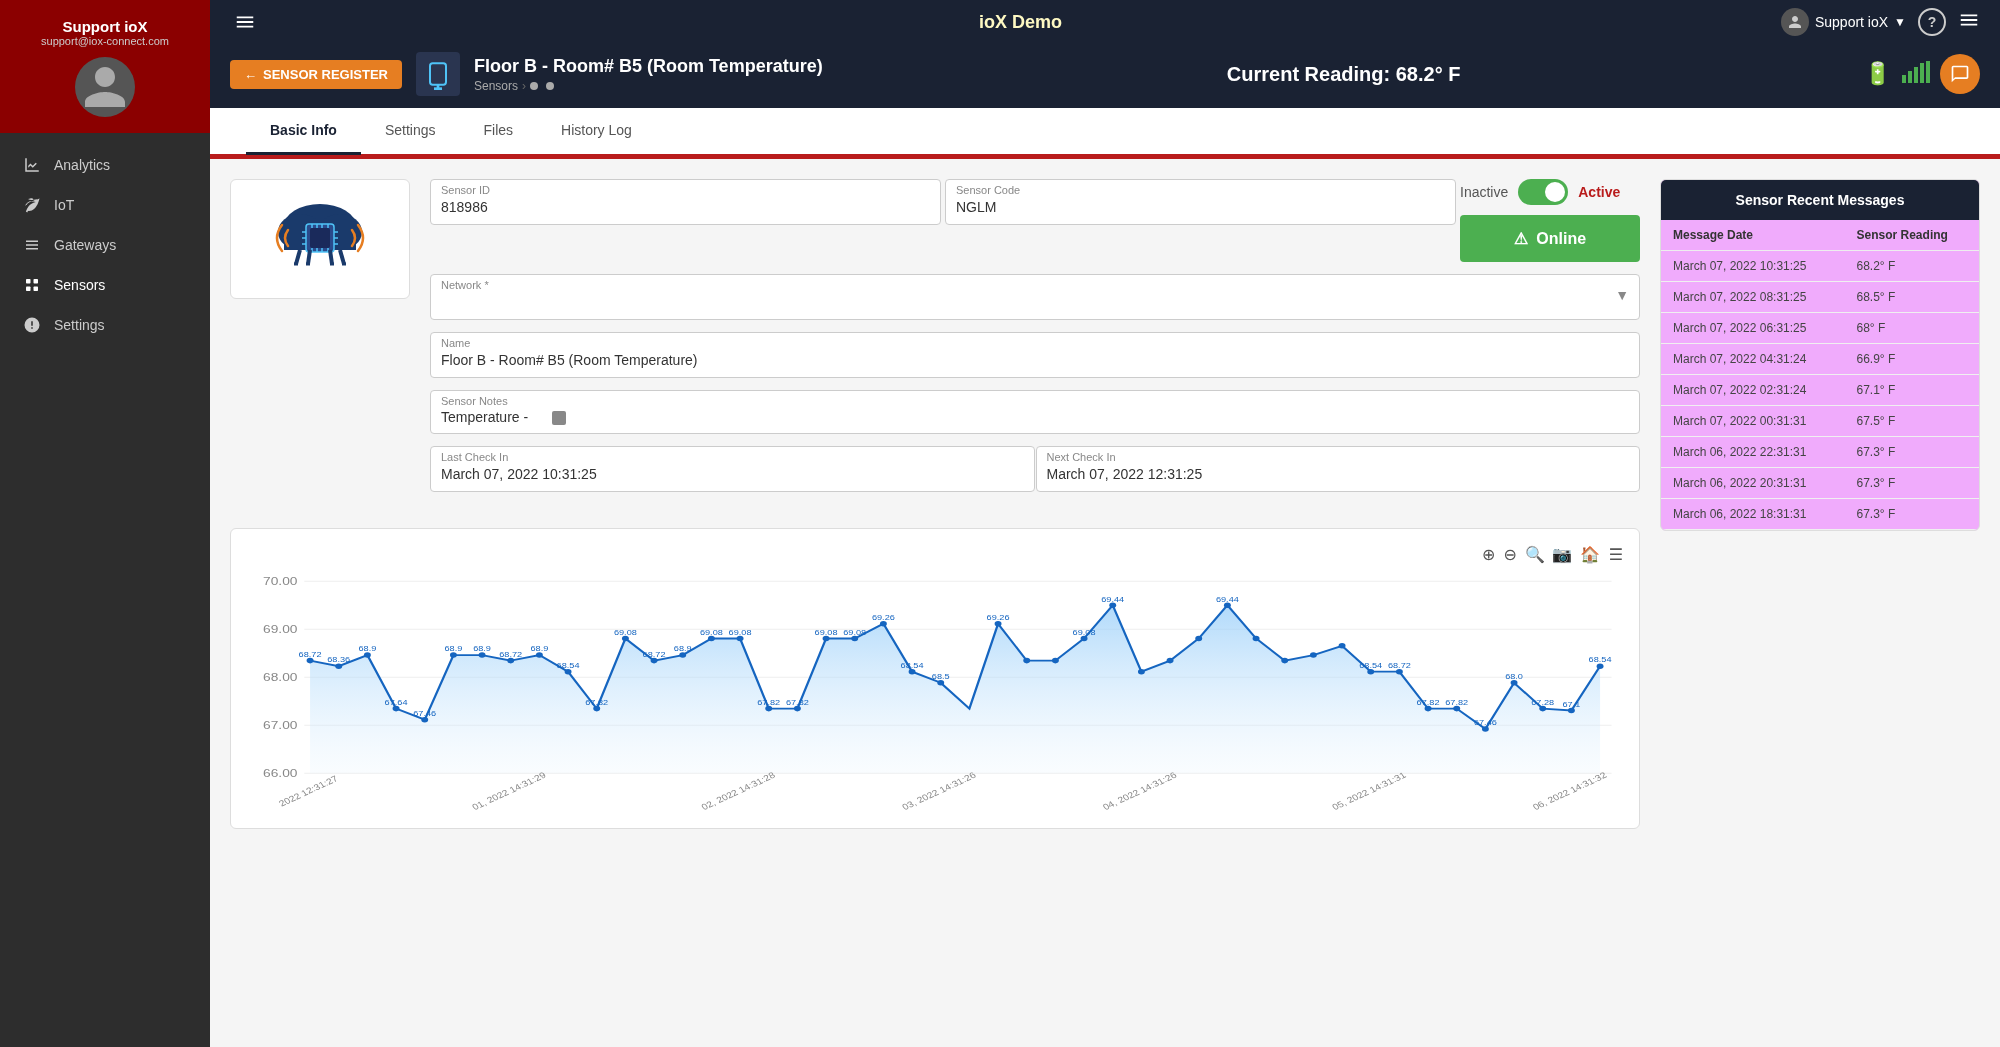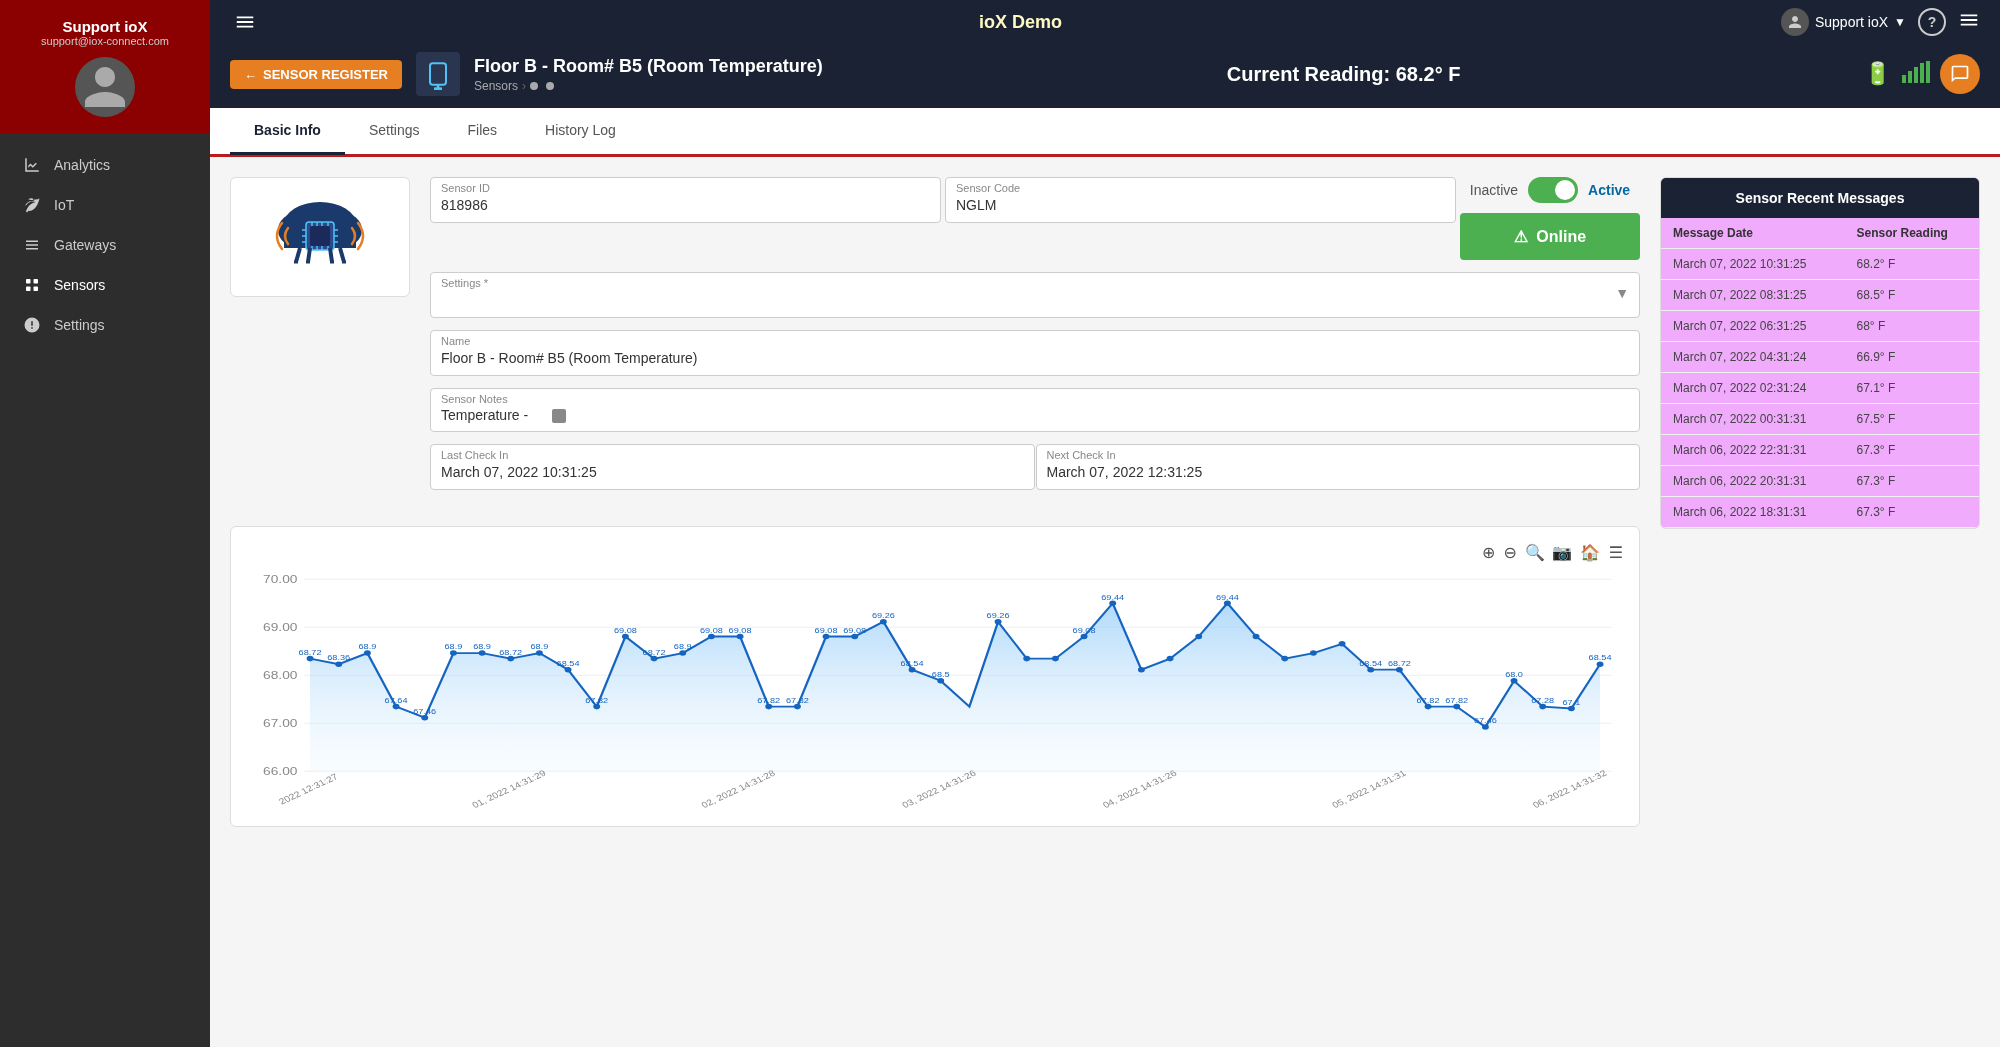--- a/index.html
+++ b/index.html
@@ -169,22 +169,22 @@
       width: 40px; height: 40px;
       border-radius: 50%;
       display: flex; align-items: center; justify-content: center;
       cursor: pointer;
     }
 
     
     .tabs {
       background: #fff;
       display: flex;
-      border-bottom: 3px solid #b91c1c;
-      padding: 0 20px;
+      border-bottom: 5px solid #b91c1c;
+      padding: 0 36px;
     }
     .tab {
       padding: 14px 24px;
       font-size: 14px;
       color: #555;
       cursor: pointer;
       border-bottom: 3px solid transparent;
       margin-bottom: -1px;
     }
     .tab.active {
@@ -580,39 +580,39 @@
                   <div class="field-border-label">Sensor ID</div>
                   <input type="text" class="full-field-input" style="border: none; outline: none; font-size: 14px; width: 100%; background: transparent;" readonly="" value="818986">
                 </div>
               </div>
               <div class="field-wrapper" style="flex:1;">
                 <div class="field-border-box">
                   <div class="field-border-label">Sensor Code</div>
                   <input type="text" class="full-field-input" style="border: none; outline: none; font-size: 14px; width: 100%; background: transparent;" readonly="" value="NGLM">
                 </div>
               </div>
-              <div style="display:flex;flex-direction:column;justify-content:center;align-items:center;gap:6px;min-width:180px;">
+              <div style="display:flex;flex-direction:column;justify-content:center;align-items:flex-start;gap:6px;min-width:180px;">
                 <div style="display:flex;align-items:center;gap:10px;">
                   <span style="font-size:14px;color:#555;">Inactive</span>
                   <div class="toggle-switch">
                     <div class="toggle-knob"></div>
                   </div>
-                  <span style="font-size:14px;color:#0369a1;font-weight:600;">Active</span>
+                  <span style="font-size:14px;color:#b91c1c;font-weight:600;">Active</span>
                 </div>
                 <button class="online-btn" style="margin-top:4px;width:100%;justify-content:center;">
                   <span style="font-size:16px;">⚠</span>
                   <span>Online</span>
                 </button>
               </div>
             </div>
 
             <div>
               <div class="field-border-box" style="display:flex;align-items:center;justify-content:space-between;">
                 <div>
-                  <div class="field-border-label">Settings *</div>
+                  <div class="field-border-label">Network *</div>
                   <input type="text" class="full-field-input" value="" style="border: none; outline: none; font-size: 14px; width: 200px; background: transparent;">
                 </div>
                 <span style="color:#888;font-size:14px;cursor:pointer;">▼</span>
               </div>
             </div>
 
             <div class="full-field">
               <div class="full-field-label">Name</div>
               <input type="text" class="full-field-input" style="font-size: 14px; width: 100%; border: none; outline: none; background: transparent;" readonly="" value="Floor B - Room# B5 (Room Temperature)">
             </div>

